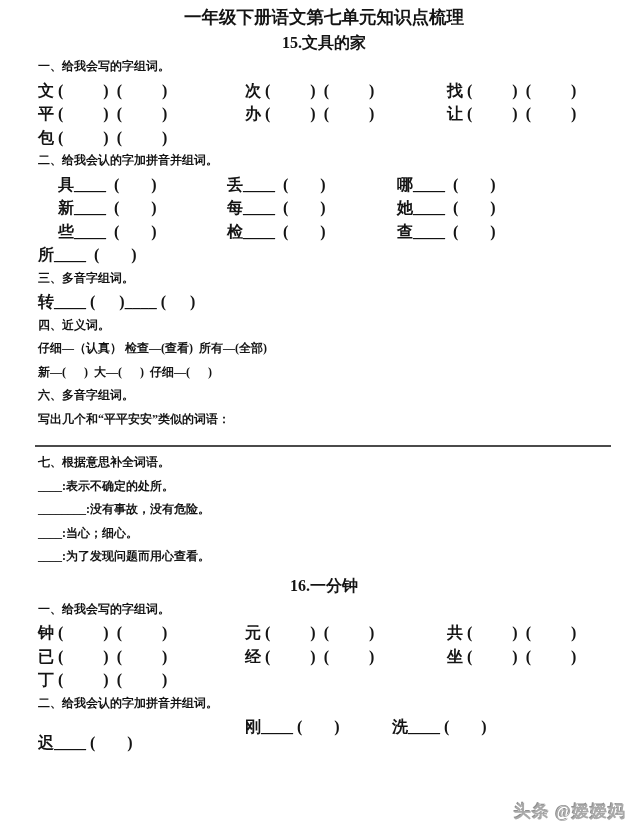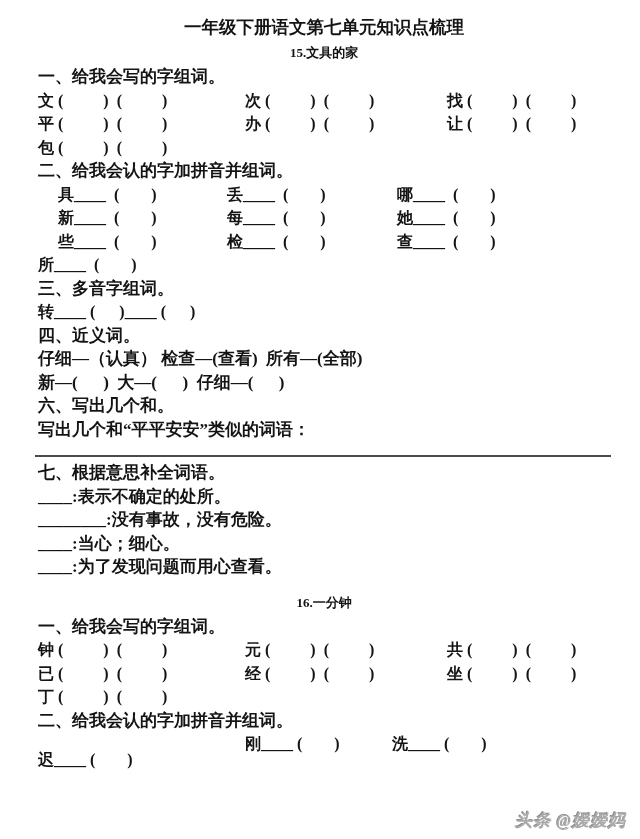--- a/index.html
+++ b/index.html
@@ -5,48 +5,47 @@
   html,body { margin:0; padding:0; }
   body {
     width:640px; height:839px;
     background:#ffffff;
     font-family:"Liberation Serif","DejaVu Serif",serif;
     font-weight:bold;
     color:#141414;
     position:relative;
     overflow:hidden;
   }
-  .page { padding:15px 30px 0 38px; }
-  .line { white-space:pre; font-size:17px; line-height:23.5px; }
+  .page { padding:5px 30px 0 38px; }
+  .line { white-space:pre; font-size:12px; line-height:23.5px; }
   .center { text-align:center; white-space:normal; }
   .doc-title { font-size:17.5px; line-height:25px; }
-  .lesson-heading { font-size:13px; line-height:25px; }
+  .lesson-heading { font-size:16px; line-height:25px; }
   .row { display:flex; }
   .cell { white-space:pre; font-size:16px; line-height:23.5px; }
   
   .w1a { width:207px; } .w2a { width:202px; }   
   .w1b { width:169px;margin-left:20px; } .w2b { width:170px; }   
   .w1c { width:275px; }                          
   .w1d { width:207px;margin-top:16px; } .w2d { width:147px; }   
   .divider {
     border-top:2px solid #4b4b4b;
     width:576px;
     margin:14px 0 4px -3px;
     height:0;
   }
-  .gap-16 { margin-top:11px; }
+  .gap-16 { margin-top:4px; }
   .watermark {
     position:absolute;
-    right:14px; bottom:7px;
+    right:14px; bottom:16px;
     font-size:17px;
     color:#a9a9a9;
     letter-spacing:1px;
     text-shadow:1px 1px 0 #ffffff, -1px -1px 0 #8f8f8f;
     white-space:pre;
-    font-style:italic;
   }
 </style>
 </head>
 <body>
 
 <div class="page">
 
   <div class="line center doc-title">一年级下册语文第七单元知识点梳理</div>
   <div class="line center lesson-heading">15.文具的家</div>
 
@@ -88,21 +87,21 @@
   <div class="line">三、多音字组词。</div>
   <div class="row">
     <div class="cell">转____ (      )____ (      )</div>
   </div>
 
   <div class="line">四、近义词。</div>
   <div class="line">仔细—（认真） 检查—(查看)  所有—(全部)</div>
 
   <div class="line">新—(      )  大—(      )  仔细—(      )</div>
 
-  <div class="line">六、写出几个和。</div>
+  <div class="line">六、多音字组词。</div>
   <div class="line">写出几个和“平平安安”类似的词语：</div>
 
   <div class="divider"></div>
 
   <div class="line">七、根据意思补全词语。</div>
   <div class="line">____:表示不确定的处所。</div>
   <div class="line">________:没有事故，没有危险。</div>
   <div class="line">____:当心；细心。</div>
   <div class="line">____:为了发现问题而用心查看。</div>
 

